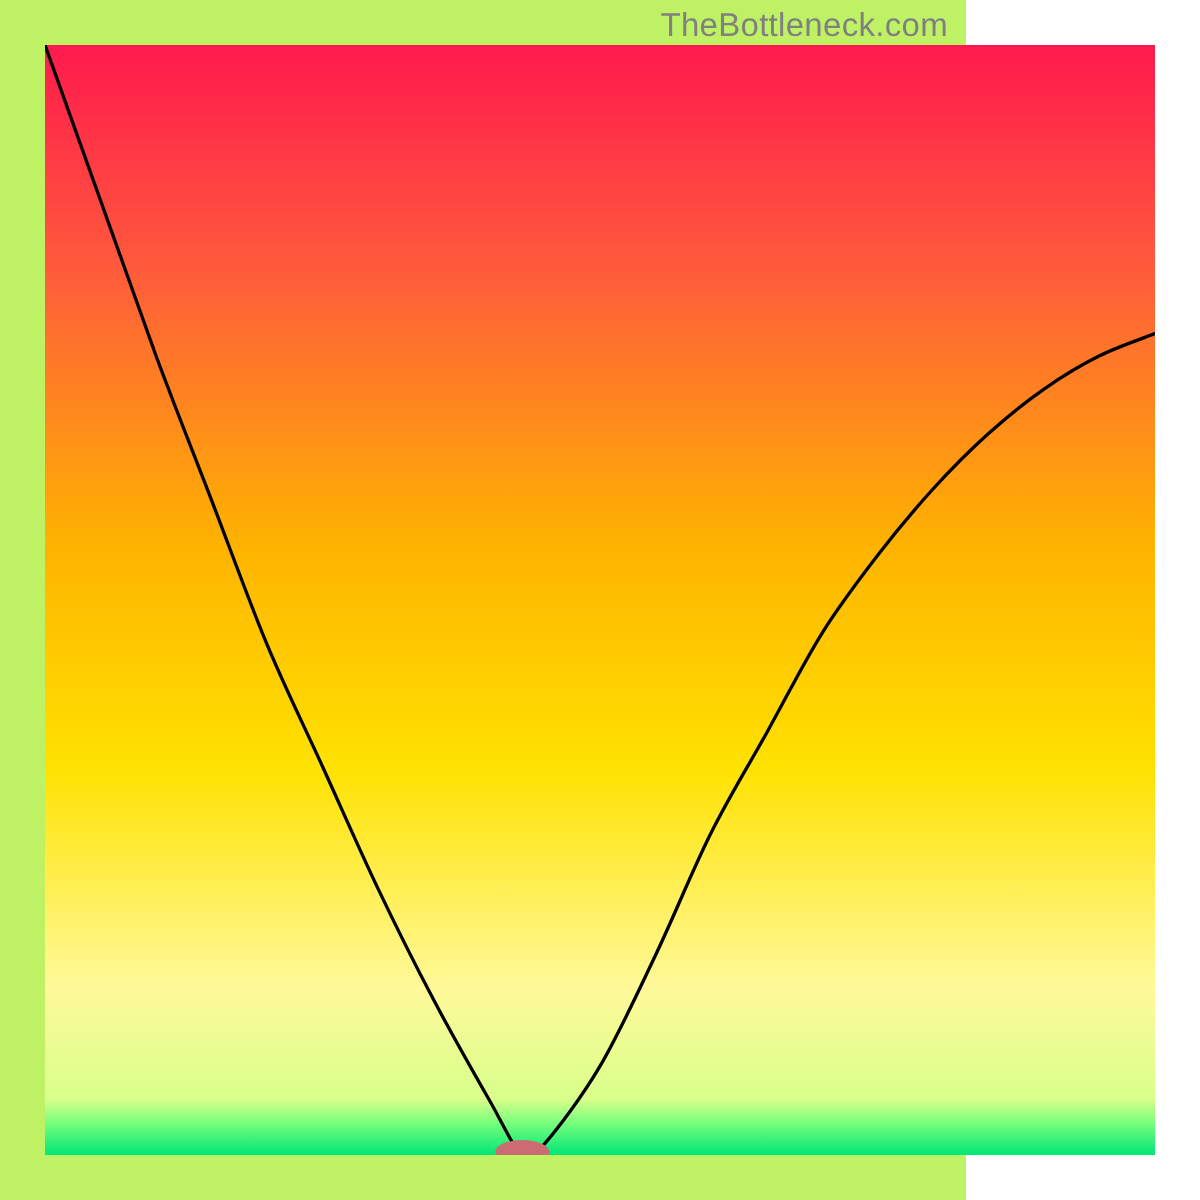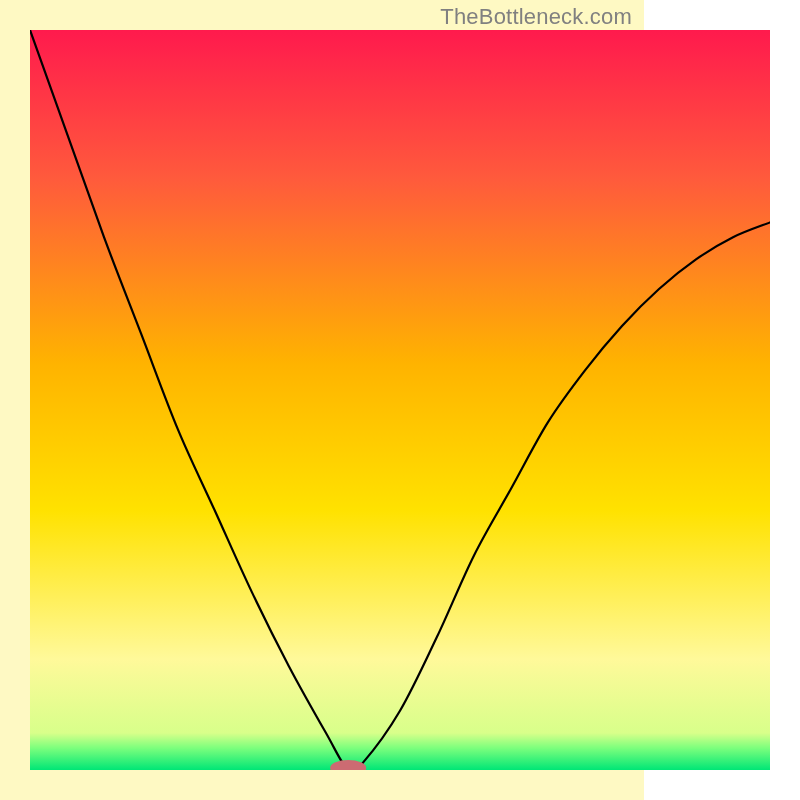--- a/index.html
+++ b/index.html
@@ -6,21 +6,21 @@
     margin: 0;
     padding: 0;
     width: 800px;
     height: 800px;
     overflow: hidden;
     font-family: Arial, Helvetica, sans-serif;
   }
   .frame {
     width: 644px;
     height: 800px;
-    background: #fef9c3;
+    background: #bef264;
     position: relative;
   }
   .watermark {
     position: absolute;
     top: 4px;
     right: 12px;
     color: #808080;
     font-size: 22px;
     font-weight: 500;
     letter-spacing: 0.2px;

